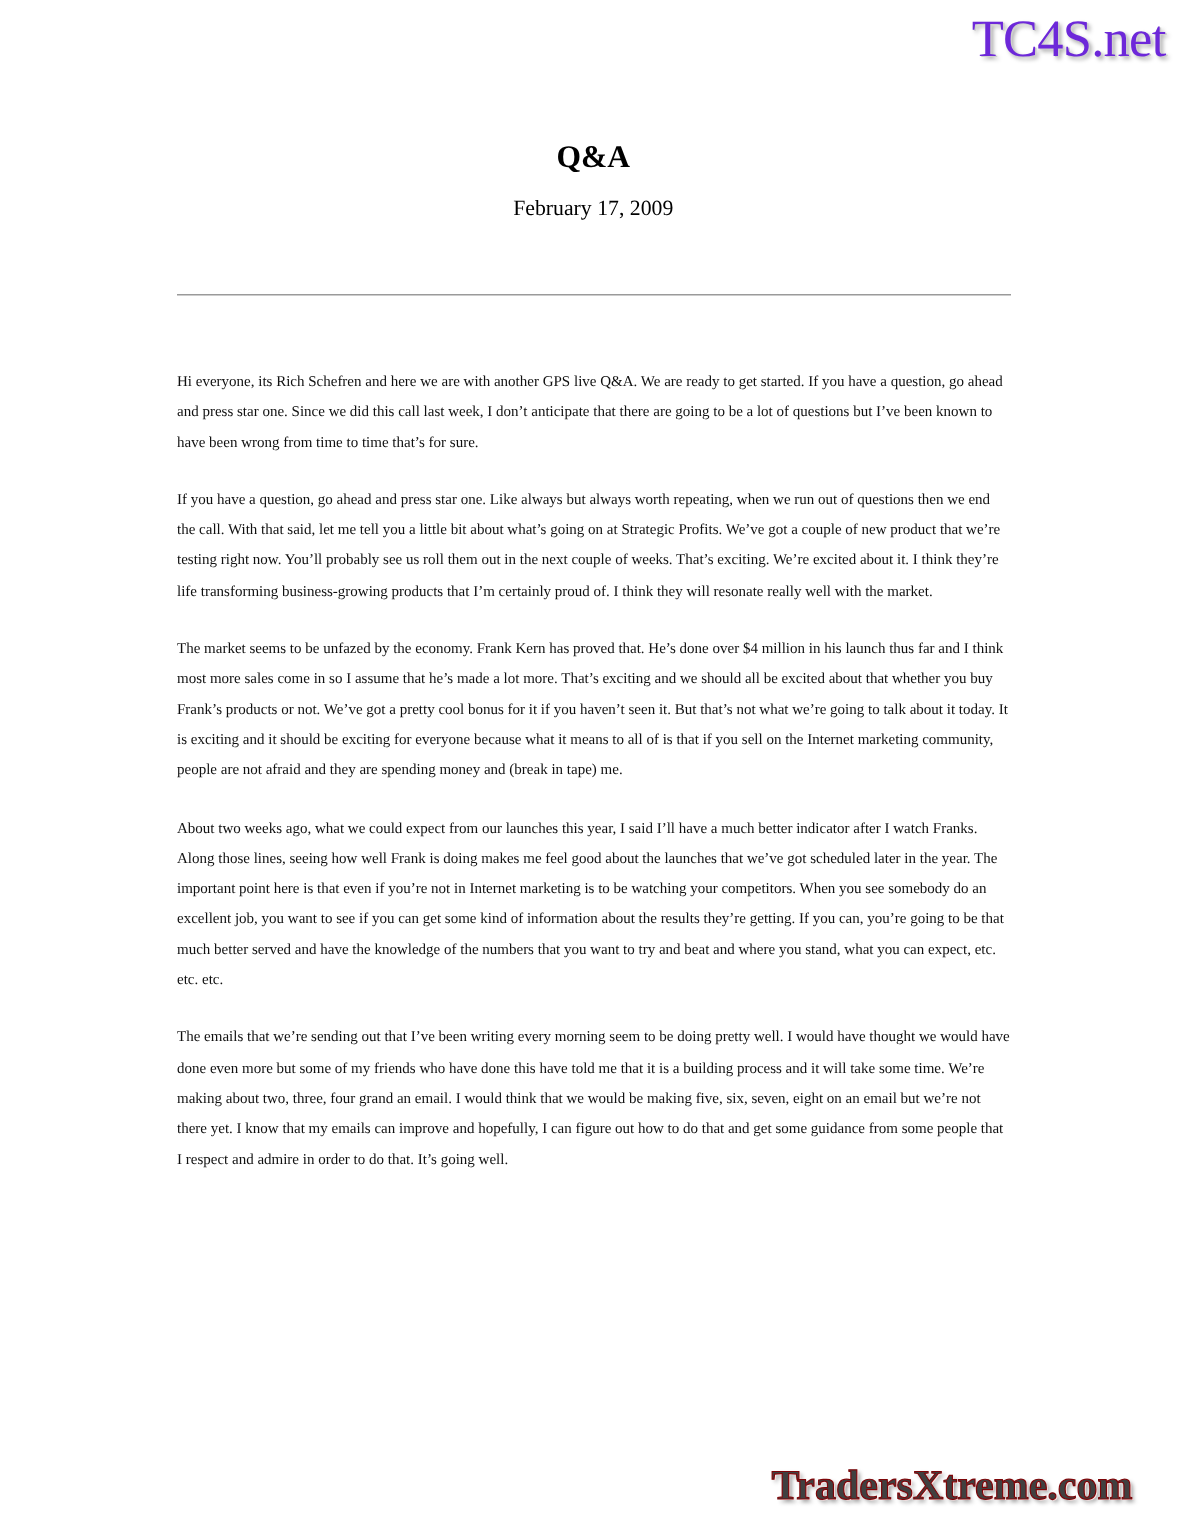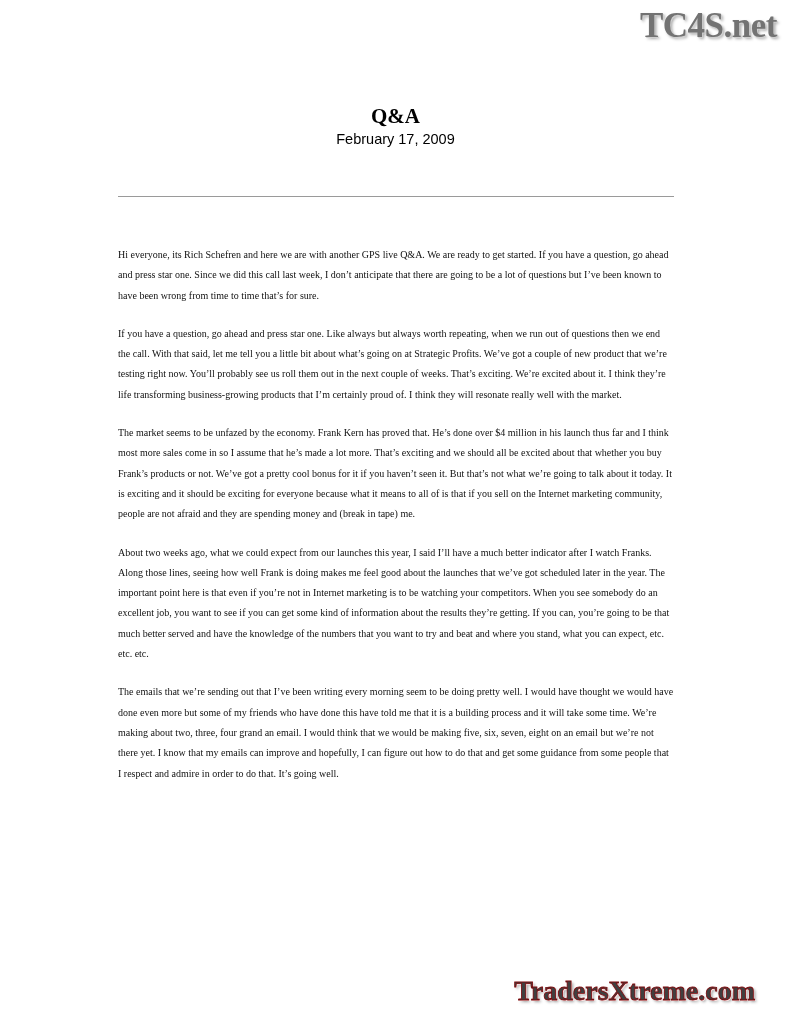--- a/index.html
+++ b/index.html
@@ -19,49 +19,49 @@
     inset: 0;
     background: #ffffff;
   }
 
   
   .wm-top {
     position: absolute;
     top: 6px;
     right: 14px;
     font-family: "Liberation Serif", serif;
-    font-weight: bold;
+    font-weight: normal;
     font-size: 35px;
     letter-spacing: -0.5px;
-    color: #737373;
+    color: #6d28d9;
     text-shadow:
       1px 1px 0 #cfcfcf,
       2px 2px 3px rgba(0,0,0,0.35);
     white-space: nowrap;
   }
 
   
   .doc-title {
     position: absolute;
-    top: 104px;
+    top: 92px;
     left: 0;
     width: 100%;
     text-align: center;
     font-family: "Liberation Serif", serif;
     font-weight: bold;
     font-size: 21px;
     color: #000;
   }
   .doc-date {
     position: absolute;
     top: 131px;
     left: 0;
     width: 100%;
     text-align: center;
-    font-family: Liberation Sans, sans-serif;
+    font-family: Liberation Serif, serif;
     font-size: 14.5px;
     color: #000;
   }
   .rule {
     position: absolute;
     top: 196px;
     left: 118px;
     width: 556px;
     height: 1px;
     background: #9a9a9a;

